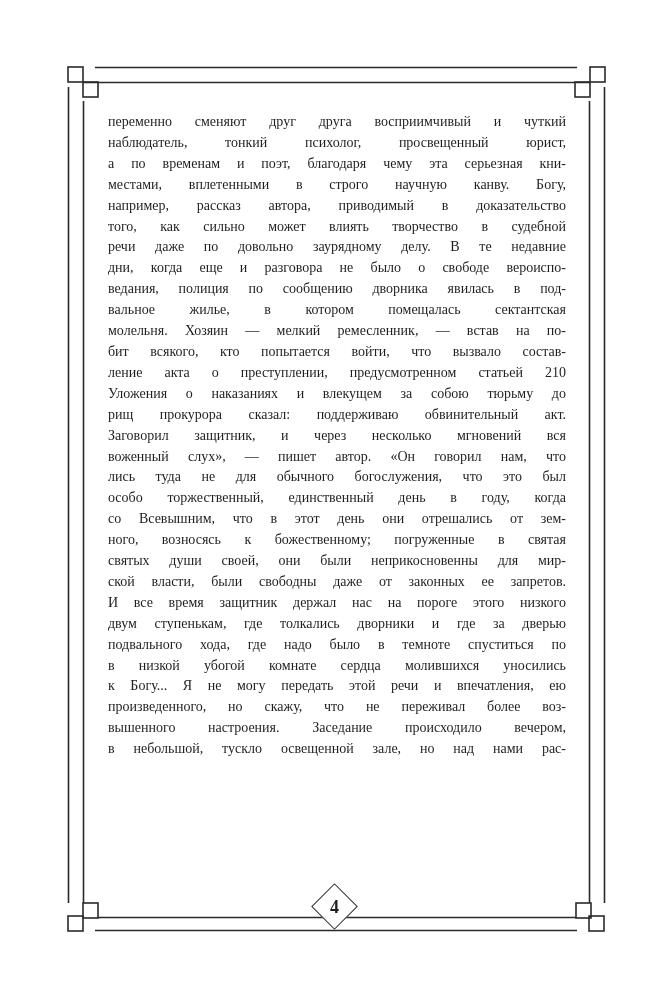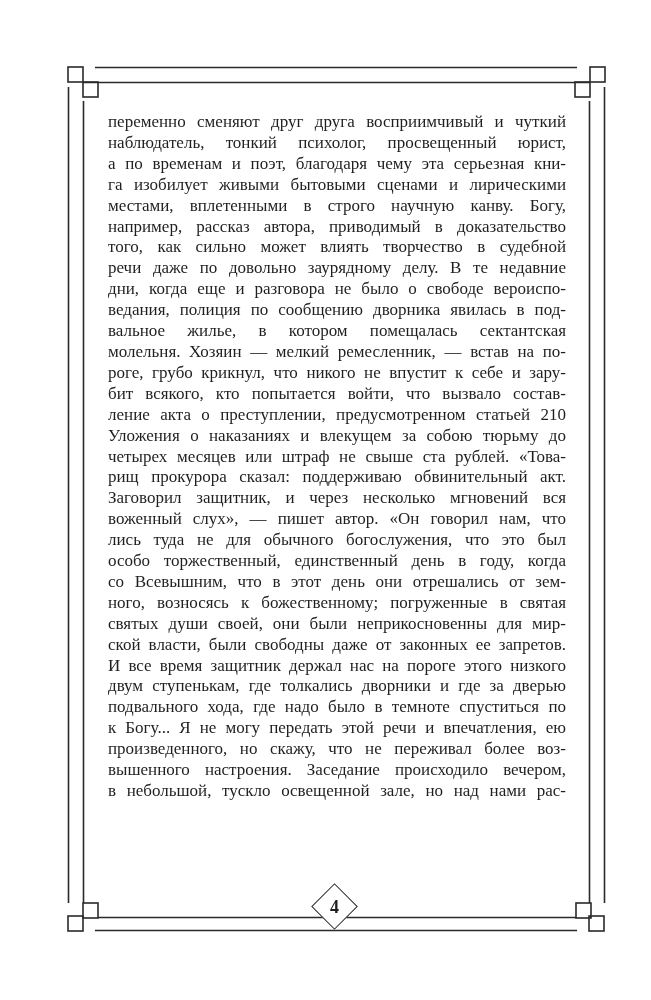--- a/index.html
+++ b/index.html
@@ -34,21 +34,21 @@
 
   
   .textblock {
     position: absolute;
     left: 108px;
     top: 112px;
     width: 458px;
     color: var(--ink, #1f1f1f);
   }
   .textblock .line {
-    font-size: 17px;
+    font-size: 14px;
     line-height: 20.9px;
     text-align: justify;
     text-align-last: justify;
     -moz-text-align-last: justify;
     white-space: normal;
   }
 
   
   .page-number-ornament {
     position: absolute;
@@ -94,46 +94,44 @@
     <rect class="corner-square" x="83" y="903" width="15" height="15"></rect>
     <rect class="corner-square" x="68" y="916" width="15" height="15"></rect>
     <rect class="corner-square" x="576" y="903" width="15" height="15"></rect>
     <rect class="corner-square" x="589" y="916" width="15" height="15"></rect>
   </svg>
 
   <div class="textblock">
       <div class="line">переменно сменяют друг друга восприимчивый и чуткий</div>
       <div class="line">наблюдатель, тонкий психолог, просвещенный юрист,</div>
       <div class="line">а по временам и поэт, благодаря чему эта серьезная кни-</div>
-      <div class="line">га изобилует живыми бытовыми сценами и лирическими</div>
       <div class="line">местами, вплетенными в строго научную канву. Богу,</div>
       <div class="line">например, рассказ автора, приводимый в доказательство</div>
       <div class="line">того, как сильно может влиять творчество в судебной</div>
       <div class="line">речи даже по довольно заурядному делу. В те недавние</div>
       <div class="line">дни, когда еще и разговора не было о свободе вероиспо-</div>
       <div class="line">ведания, полиция по сообщению дворника явилась в под-</div>
       <div class="line">вальное жилье, в котором помещалась сектантская</div>
       <div class="line">молельня. Хозяин — мелкий ремесленник, — встав на по-</div>
-      <div class="line">роге, грубо крикнул, что никого не впустит к себе и зару-</div>
       <div class="line">бит всякого, кто попытается войти, что вызвало состав-</div>
       <div class="line">ление акта о преступлении, предусмотренном статьей 210</div>
       <div class="line">Уложения о наказаниях и влекущем за собою тюрьму до</div>
-      <div class="line">четырех месяцев или штраф не свыше ста рублей. «Това-</div>
       <div class="line">рищ прокурора сказал: поддерживаю обвинительный акт.</div>
       <div class="line">Заговорил защитник, и через несколько мгновений вся</div>
       <div class="line">воженный слух», — пишет автор. «Он говорил нам, что</div>
       <div class="line">лись туда не для обычного богослужения, что это был</div>
       <div class="line">особо торжественный, единственный день в году, когда</div>
       <div class="line">со Всевышним, что в этот день они отрешались от зем-</div>
       <div class="line">ного, возносясь к божественному; погруженные в святая</div>
       <div class="line">святых души своей, они были неприкосновенны для мир-</div>
       <div class="line">ской власти, были свободны даже от законных ее запретов.</div>
       <div class="line">И все время защитник держал нас на пороге этого низкого</div>
       <div class="line">двум ступенькам, где толкались дворники и где за дверью</div>
       <div class="line">подвального хода, где надо было в темноте спуститься по</div>
+      <div class="line">в низкой убогой комнате сердца молившихся уносились</div>
       <div class="line">к Богу... Я не могу передать этой речи и впечатления, ею</div>
       <div class="line">произведенного, но скажу, что не переживал более воз-</div>
       <div class="line">вышенного настроения. Заседание происходило вечером,</div>
       <div class="line">в небольшой, тускло освещенной зале, но над нами рас-</div>
     </div>
 
   <div class="page-number-ornament"></div>
   <div class="page-number">4</div>
 
 </div>

